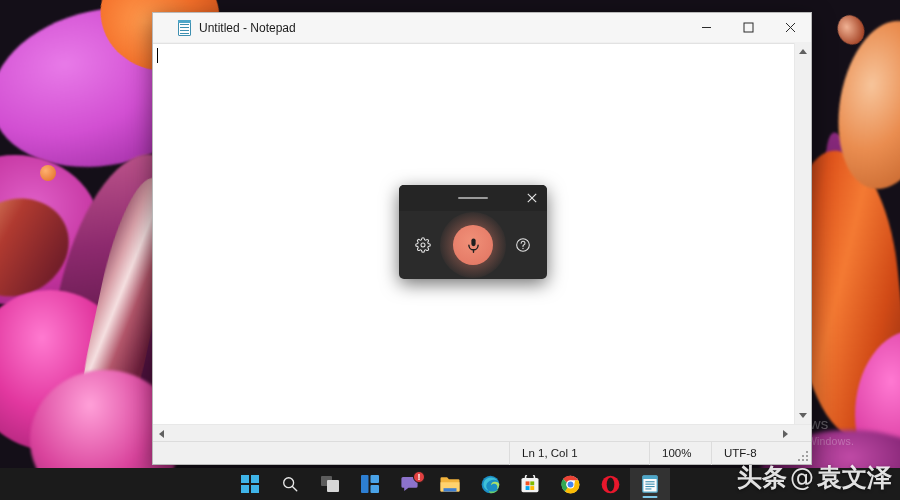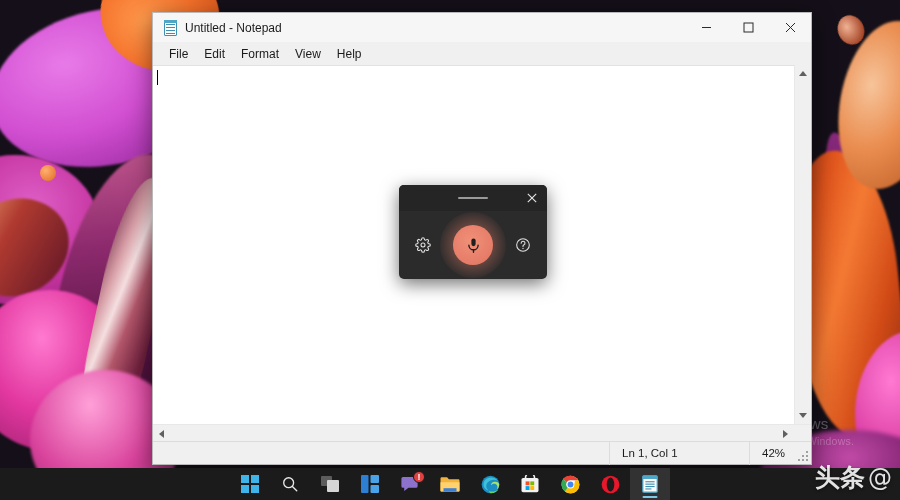--- a/index.html
+++ b/index.html
@@ -131,21 +131,21 @@
     border: 1px solid #b9b9b9;
     box-shadow: 0 6px 22px rgba(0,0,0,0.45);
     display: flex; flex-direction: column;
   }
   .np-titlebar {
     height: 30px;
     background: #f6f6f6;
     display: flex; align-items: center;
     border-bottom: 1px solid #f0f0f0;
   }
-  .np-title-left { display: flex; align-items: center; gap: 7px; padding-left: 10px; flex: 1; }
+  .np-title-left { display: flex; align-items: center; gap: 7px; padding-left: 24px; flex: 1; }
   .np-icon { width: 15px; height: 16px; position: relative; }
   .np-icon-body {
     position: absolute; left: 1px; top: 0; width: 13px; height: 16px;
     background: #fdfdfd; border: 1px solid #3e8fb0; border-radius: 1px;
   }
   .np-icon-lines { position: absolute; left: 3px; top: 4px; width: 9px; }
   .np-icon-lines i { display: block; height: 1px; background: #3e8fb0; margin-bottom: 2px; }
   .np-icon-top { position: absolute; left: 1px; top: 0; width: 13px; height: 3px; background: #4ea6c8; }
   .np-title-text { font-size: 12px; color: #1b1b1b; }
   .np-winbtns { display: flex; height: 30px; }
@@ -397,27 +397,20 @@
         </div>
         <div class="np-winbtn close">
           <svg width="11" height="11" viewBox="0 0 11 11">
             <line x1="1" y1="1" x2="10" y2="10" stroke="currentColor" stroke-width="1"></line>
             <line x1="10" y1="1" x2="1" y2="10" stroke="currentColor" stroke-width="1"></line>
           </svg>
         </div>
       </div>
     </div>
 
-    <div class="np-menubar">
-      <div class="np-menu-item">File</div>
-      <div class="np-menu-item">Edit</div>
-      <div class="np-menu-item">Format</div>
-      <div class="np-menu-item">View</div>
-      <div class="np-menu-item">Help</div>
-    </div>
 
     <div class="np-body">
       <div class="np-textarea-wrap">
         <div class="np-caret"></div>
       </div>
       <div class="np-vscroll">
         <div class="np-scroll-arrow">
           <div class="tri tri-up"></div>
         </div>
         <div class="np-scroll-arrow">
@@ -434,21 +427,22 @@
         <div class="np-scroll-arrow">
           <div class="tri tri-right"></div>
         </div>
       </div>
       <div class="np-hscroll-corner"></div>
     </div>
 
     <div class="np-statusbar">
       <div class="np-status-spacer"></div>
       <div class="np-status-cell ln">Ln 1, Col 1</div>
-      <div class="np-status-cell zoom">42%</div>
+      <div class="np-status-cell zoom">100%</div>
+      <div class="np-status-cell enc">UTF-8</div>
       <div class="np-grip">
         <i style="right:0;bottom:0"></i>
           <i style="right:4px;bottom:0"></i>
           <i style="right:8px;bottom:0"></i>
         <i style="right:0;bottom:4px"></i>
           <i style="right:4px;bottom:4px"></i>
         <i style="right:0;bottom:8px"></i>
       </div>
     </div>
   </div>
@@ -594,15 +588,16 @@
         <span class="tb-underline"></span>
       </div>
 
     </div>
 
   </div>
 
   <div id="toutiao-watermark">
     <span>头条</span>
     <span class="tw-at">@</span>
+    <span>袁文泽</span>
   </div>
 
 </div>
 
 </body></html>

